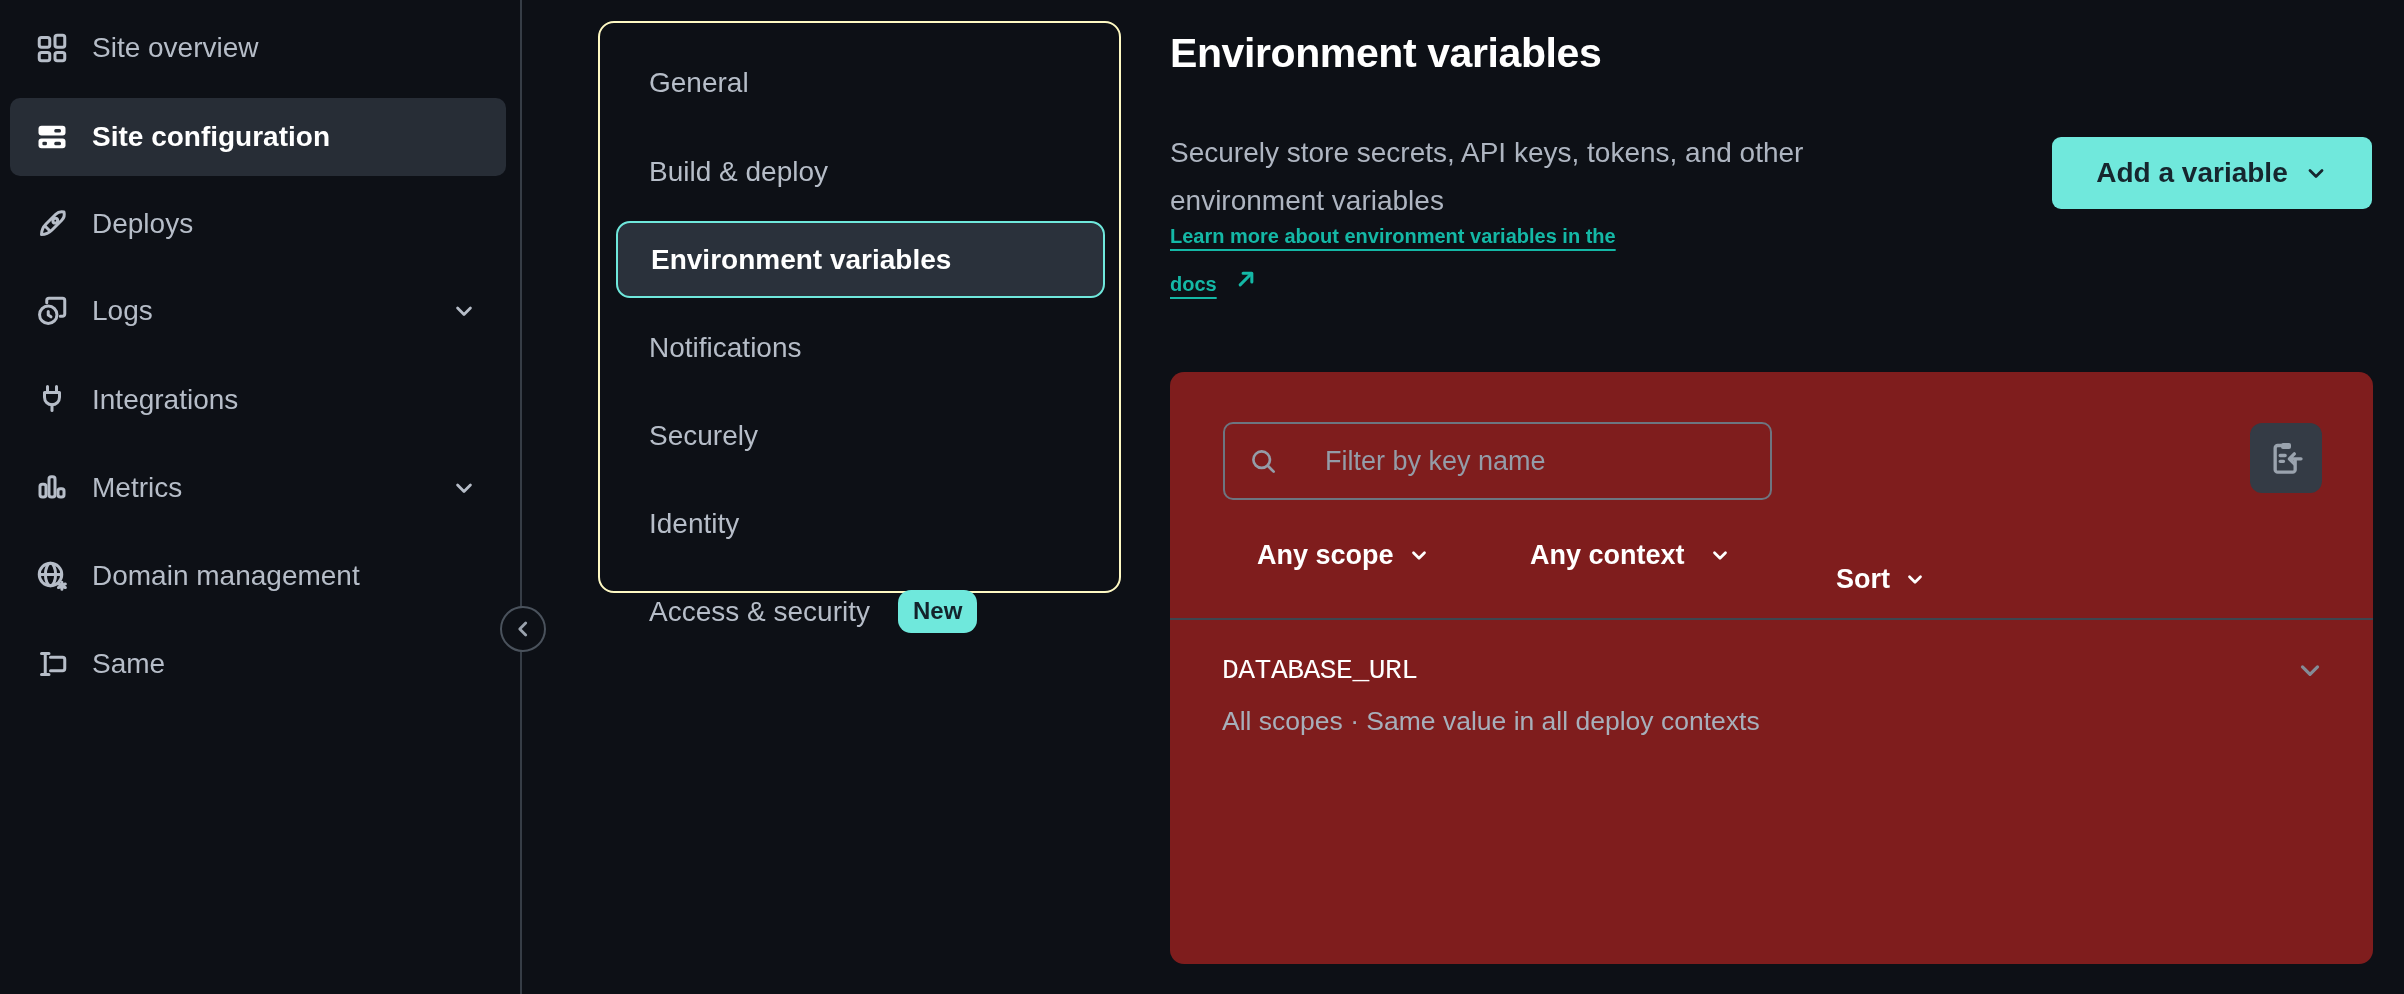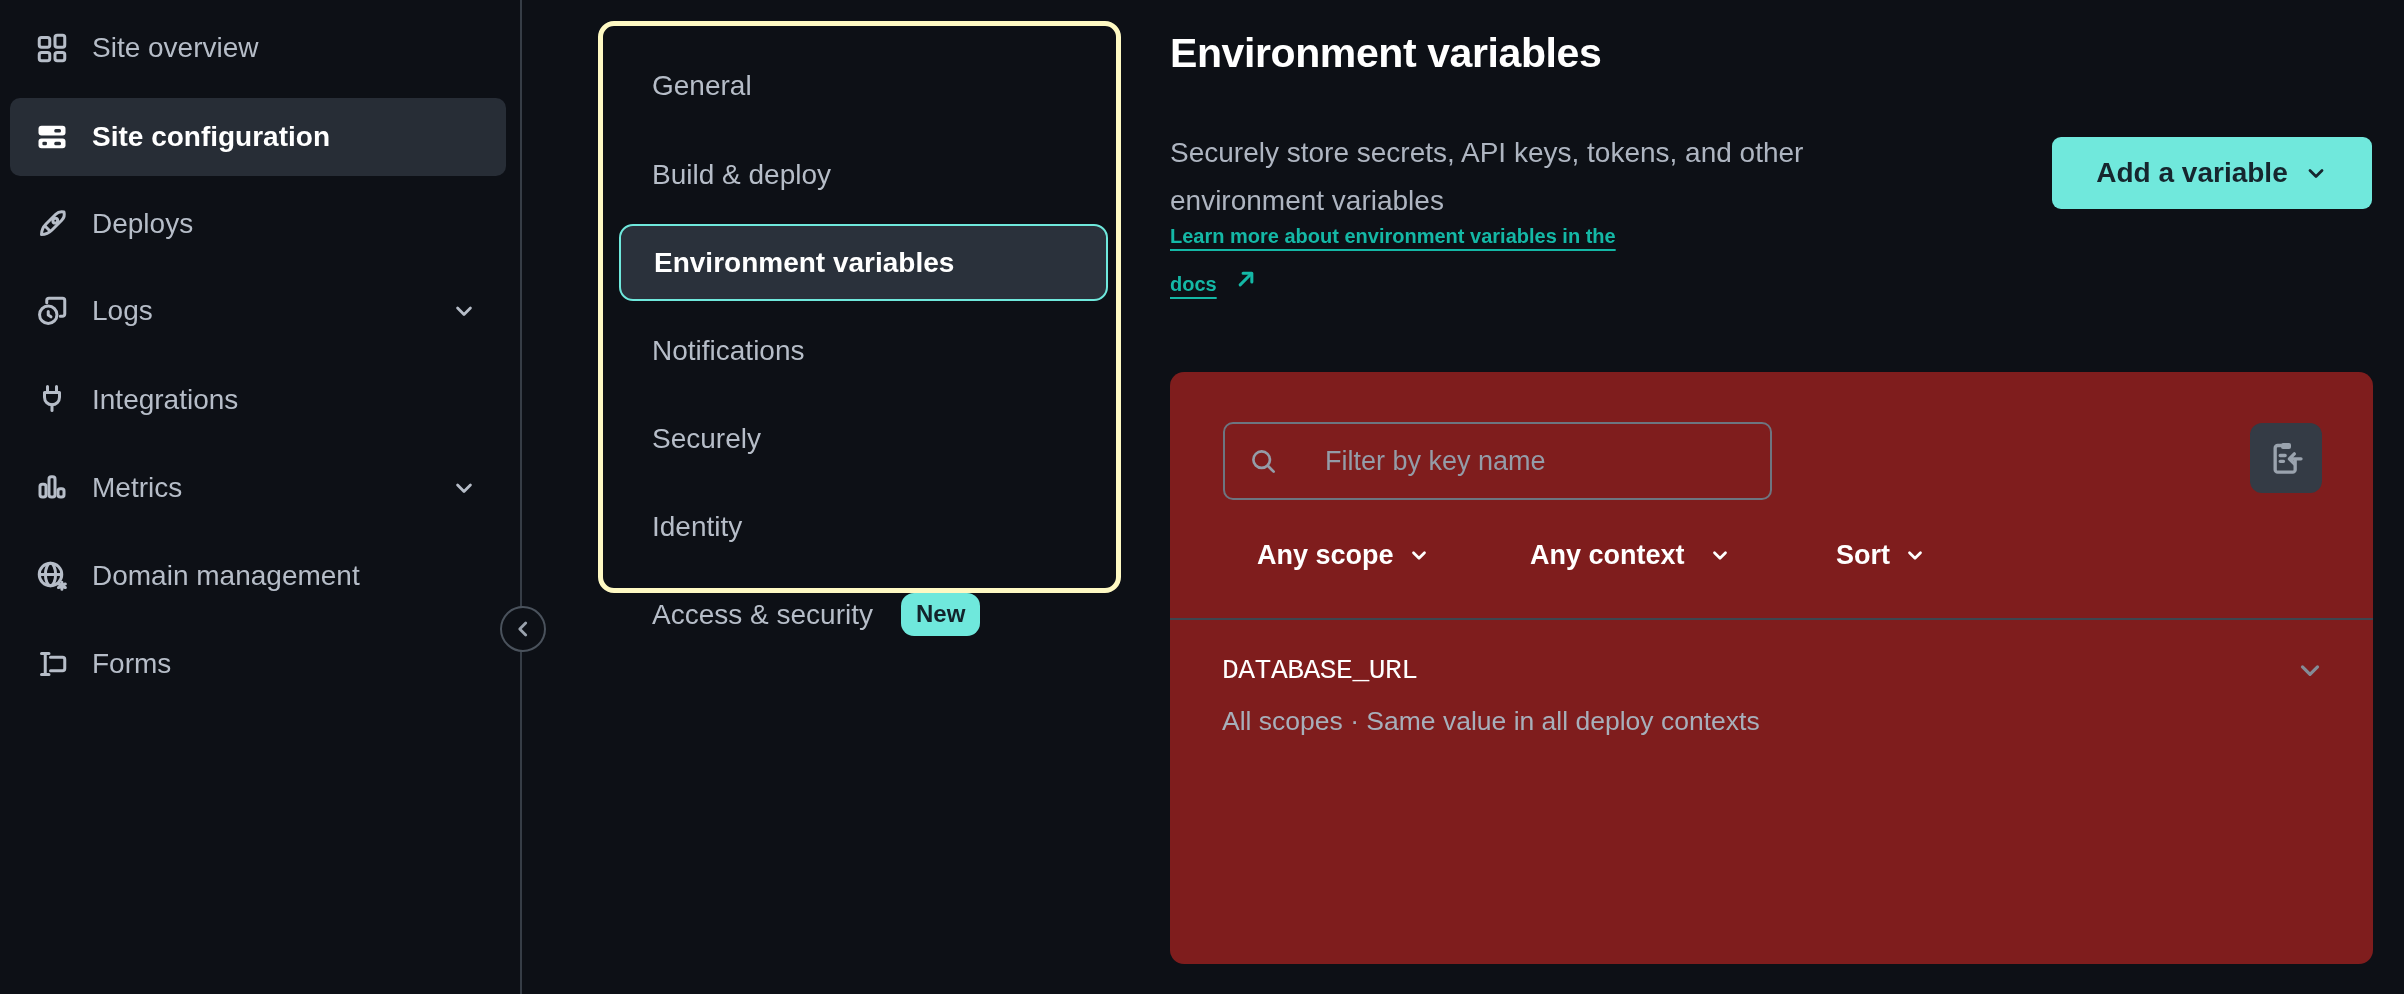--- a/index.html
+++ b/index.html
@@ -32,21 +32,21 @@
   .collapse-btn {
     position:absolute; left:500px; top:606px; width:46px; height:46px;
     border-radius:50%; border:2px solid #4a525c; background:#0d1016;
     display:flex; align-items:center; justify-content:center;
     color:#9aa2ad; cursor:pointer; z-index:3;
   }
 
   
   .settings-card {
     position:absolute; left:598px; top:21px; width:523px; height:572px;
-    border:5px solid #fef9c3; border-radius:16px;
+    border:2px solid #fef9c3; border-radius:16px;
   }
   .card-item {
     position:absolute; left:16px; width:489px; height:77px;
     display:flex; align-items:center; padding-left:33px;
     color:#b6bdc8; font-size:28px; border-radius:14px; cursor:pointer;
   }
   .card-item.selected {
     background:#2a313b; border:2px solid #6fe8dc;
     color:#ffffff; font-weight:700;
   }
@@ -102,21 +102,21 @@
     background:#343b45; border:none; border-radius:12px;
     display:flex; align-items:center; justify-content:center;
     color:#9aa3ae; cursor:pointer;
   }
 
   .filter-group {
     position:absolute; top:160px; height:46px;
     display:flex; align-items:center; gap:14px;
     color:#ffffff; font-size:27px; font-weight:700; cursor:pointer;
   }
-  .fg-scope { left:87px; } .fg-context { left:360px;gap:24px; } .fg-sort { left:666px; }
+  .fg-scope { left:87px; } .fg-context { left:360px;gap:24px; } .fg-sort { left:666px;margin-top:24px; }
   .filter-group .chev { color:#ffffff; }
 
   .panel-divider { position:absolute; left:0; right:0; top:246px; height:2px; background:#3e454f; }
 
   .env-row { position:absolute; left:0; right:0; top:248px; height:150px; cursor:pointer; }
   .env-key {
     position:absolute; left:52px; top:35px;
     font-family:"Liberation Mono", monospace;
     font-size:28px; color:#ffffff; letter-spacing:-0.5px;
   }
@@ -222,21 +222,21 @@
     <span>Domain management</span>
   </div>
 
   <div class="side-item" style="top:625px">
     <span class="icn">
       <svg width="36" height="36" viewBox="0 0 24 24" fill="none" stroke="currentColor" stroke-width="2" stroke-linecap="round" stroke-linejoin="round">
         <path d="M11 7.5h8A1.5 1.5 0 0 1 20.5 9v6a1.5 1.5 0 0 1-1.5 1.5h-8"></path>
         <path d="M7.5 5.5v13M5 5h5M5 19h5"></path>
       </svg>
       </span>
-    <span>Forms</span>
+    <span>Same</span>
   </div>
 </nav>
 
 <button class="collapse-btn">
   <span>
     <svg width="26" height="26" viewBox="0 0 24 24" fill="none" stroke="currentColor" stroke-width="2.6" stroke-linecap="round" stroke-linejoin="round">
         <path d="M14.5 6.5L9 12l5.5 5.5"></path>
       </svg>
     </span>
 </button>

